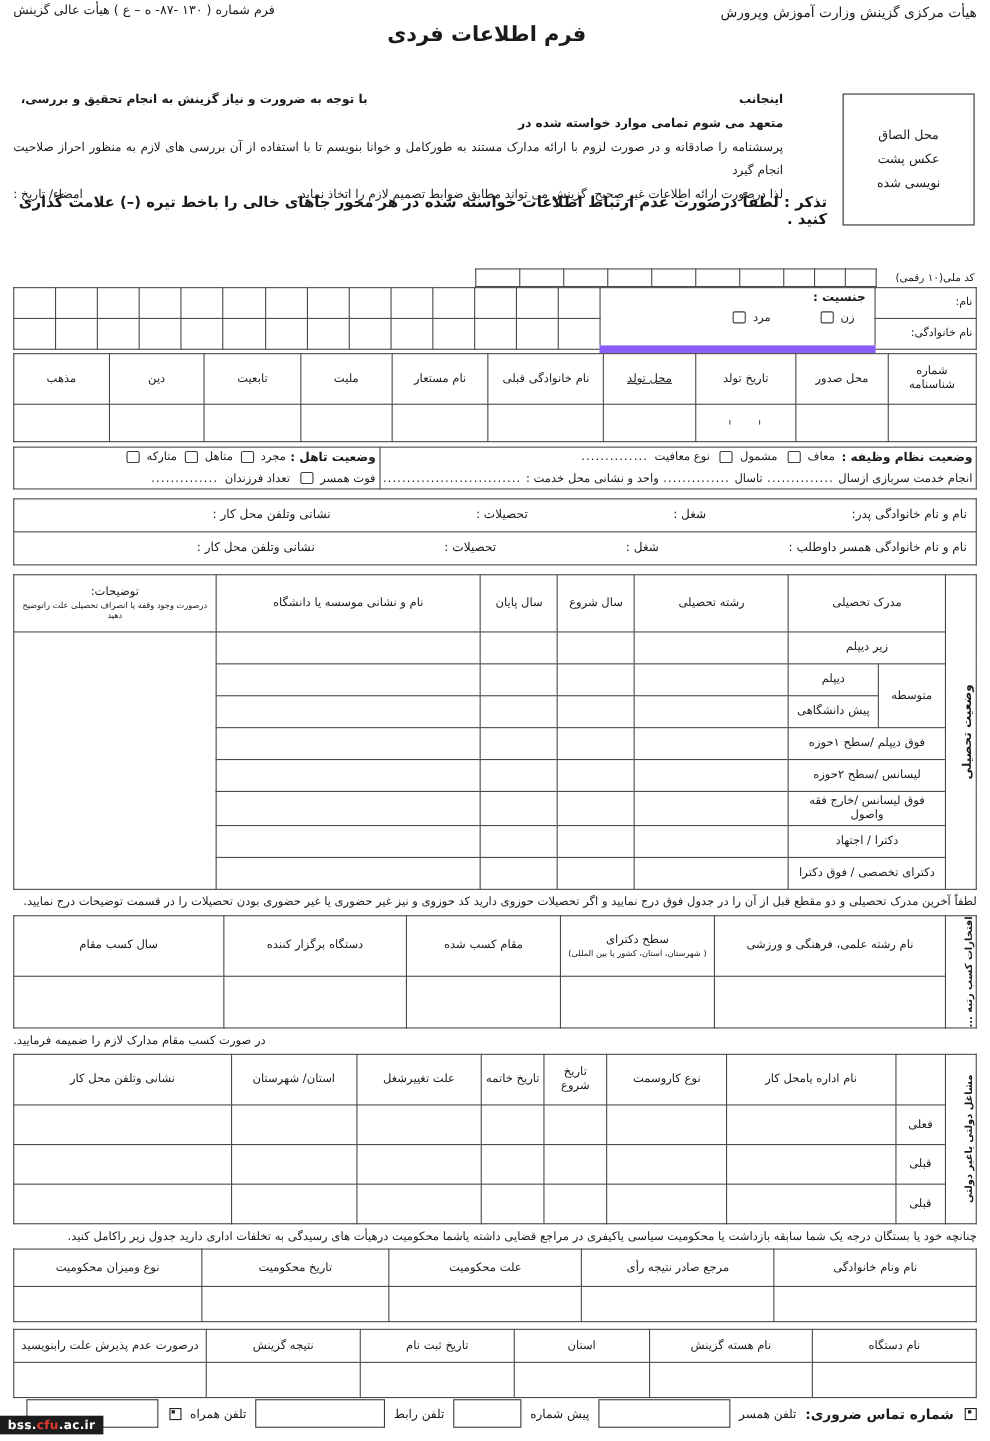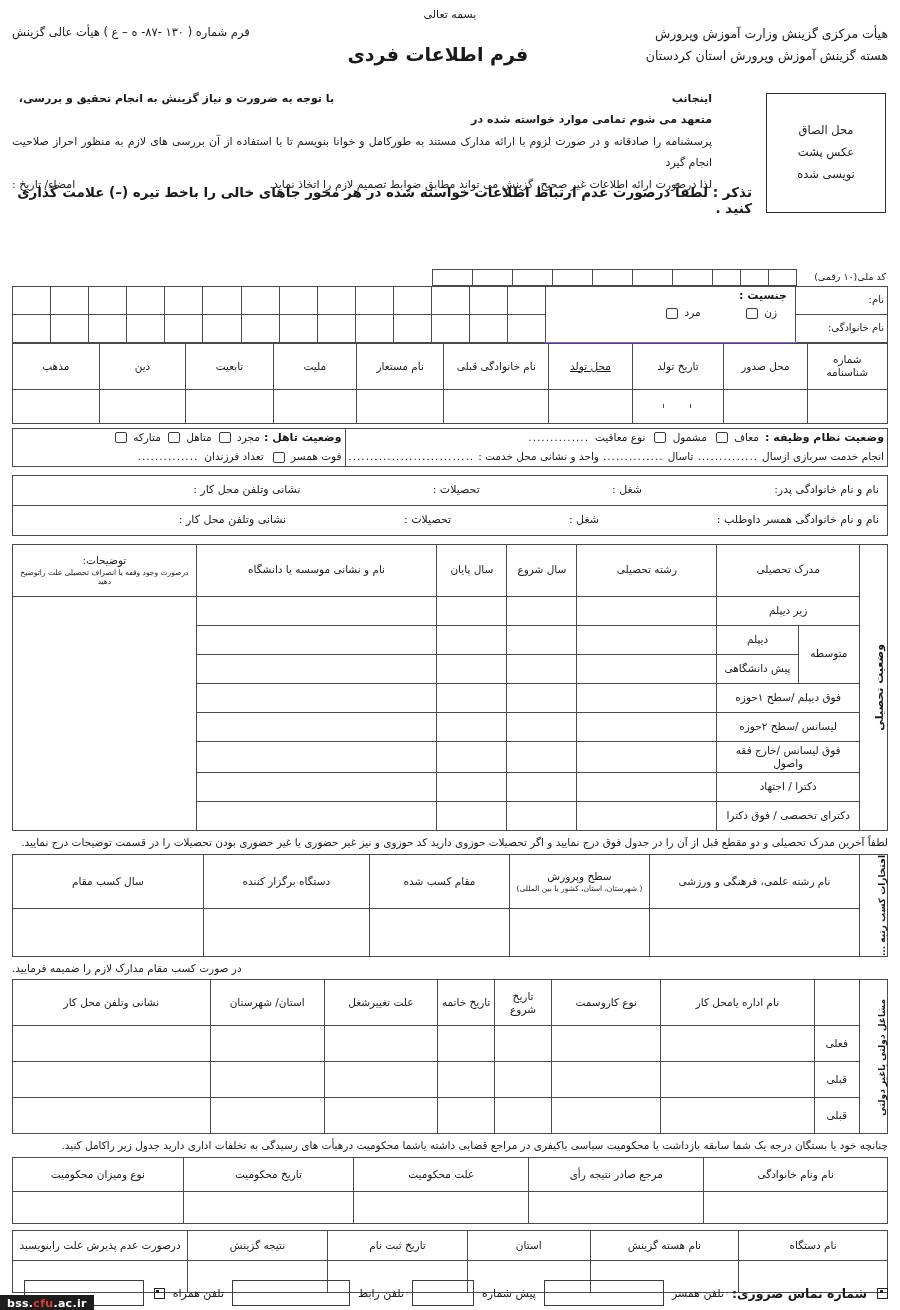--- a/index.html
+++ b/index.html
@@ -117,27 +117,25 @@
   }
   .icon-sq:after{
     content:"";position:absolute;left:1.5px;top:1.5px;width:3px;height:3px;background:#222;
   }
 </style>
 </head>
 <body>
 
 <div class="page">
 
-  <div class="bismillah">بسمه تعالی</div>
 
   <div class="hdr">
     <div class="hdr-row">
       <div class="org-right">
         <div>هیأت مرکزی گزینش وزارت آموزش وپرورش</div>
-        <div>هسته گزینش آموزش وپرورش استان کردستان</div>
       </div>
       <div style="text-align:center;flex:0 0 auto;">
         <div class="form-title">فرم اطلاعات فردی</div>
       </div>
       <div class="org-left">فرم شماره ( ۱۳۰ -۸۷- ه – ع ) هیأت عالی گزینش</div>
     </div>
   </div>
 
   <div class="photo-box">
     <span>محل الصاق</span>
@@ -183,21 +181,21 @@
 
     <table class="tbl" style="margin-top:0;">
       <colgroup>
         <col style="width:92px">
           <col style="width:250px">
         <col span="14" style="width:auto">
       </colgroup>
       <tbody>
           <tr style="height:28px;">
         <td style="text-align:right;font-size:10px;padding-right:3px;border-left:1px solid #4a4a4a;">نام:</td>
-        <td rowspan="2" style="border-bottom:1px solid #8b5cf6;padding:0;vertical-align:top;">
+        <td rowspan="2" style="border-bottom:7px solid #8b5cf6;padding:0;vertical-align:top;">
           <div style="text-align:right;font-size:11px;font-weight:bold;padding:2px 8px 0 0;">جنسیت :</div>
           <div style="display:flex;justify-content:flex-start;gap:42px;padding:4px 18px 0 0;font-size:11px;">
             <span>
               <span class="inline-lbl">زن</span>
               <span class="chk"></span>
             </span>
             <span>
               <span class="inline-lbl">مرد</span>
               <span class="chk"></span>
             </span>
@@ -470,21 +468,21 @@
           <col style="width:19%">
           <col style="width:21.8%">
       </colgroup>
       <tbody>
           <tr style="height:42px;">
         <td rowspan="2" style="padding:0;">
           <div class="leftcap-sm">افتخارات کسب رتبه ...</div>
         </td>
         <td>نام رشته علمی، فرهنگی و ورزشی</td>
         <td>
-          <span>سطح وپرورش</span>
+          <span>سطح دکترای</span>
           <span class="small-sub">( شهرستان، استان، کشور یا بین المللی)</span>
         </td>
         <td>مقام کسب شده</td>
         <td>دستگاه برگزار کننده</td>
         <td>سال کسب مقام</td>
       </tr>
       <tr style="height:36px;">
         <td></td>
         <td></td>
         <td></td>

